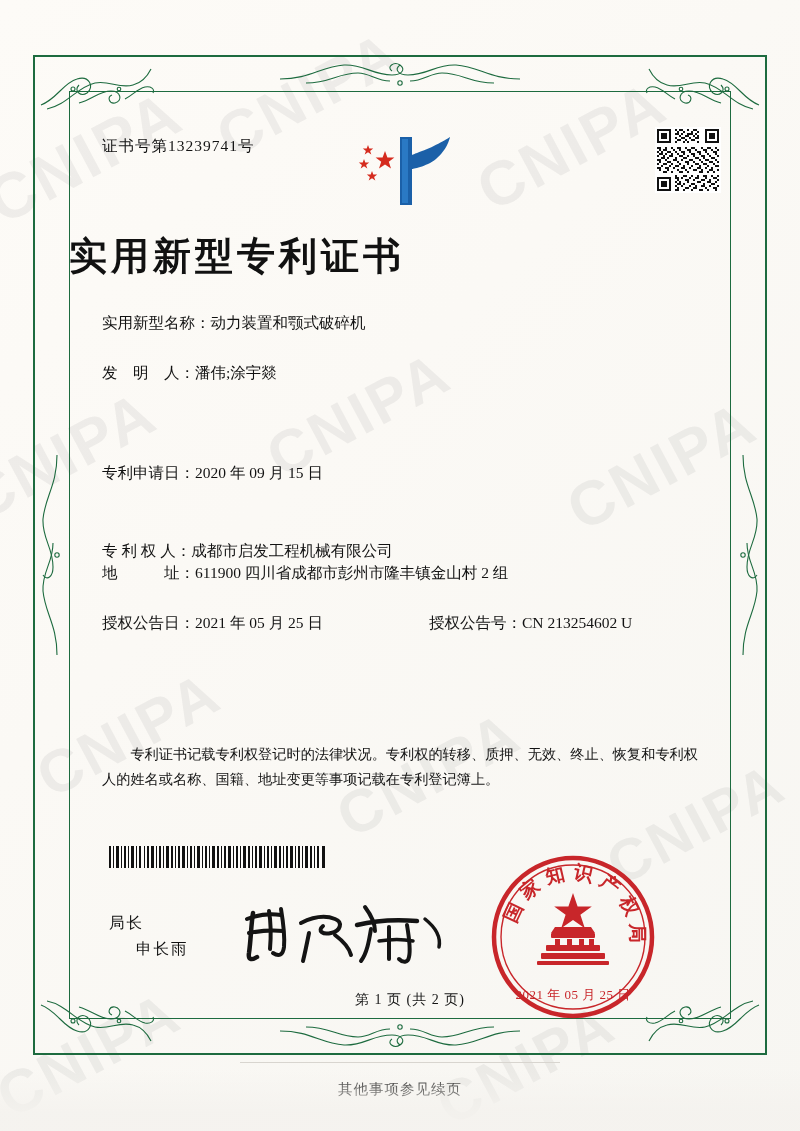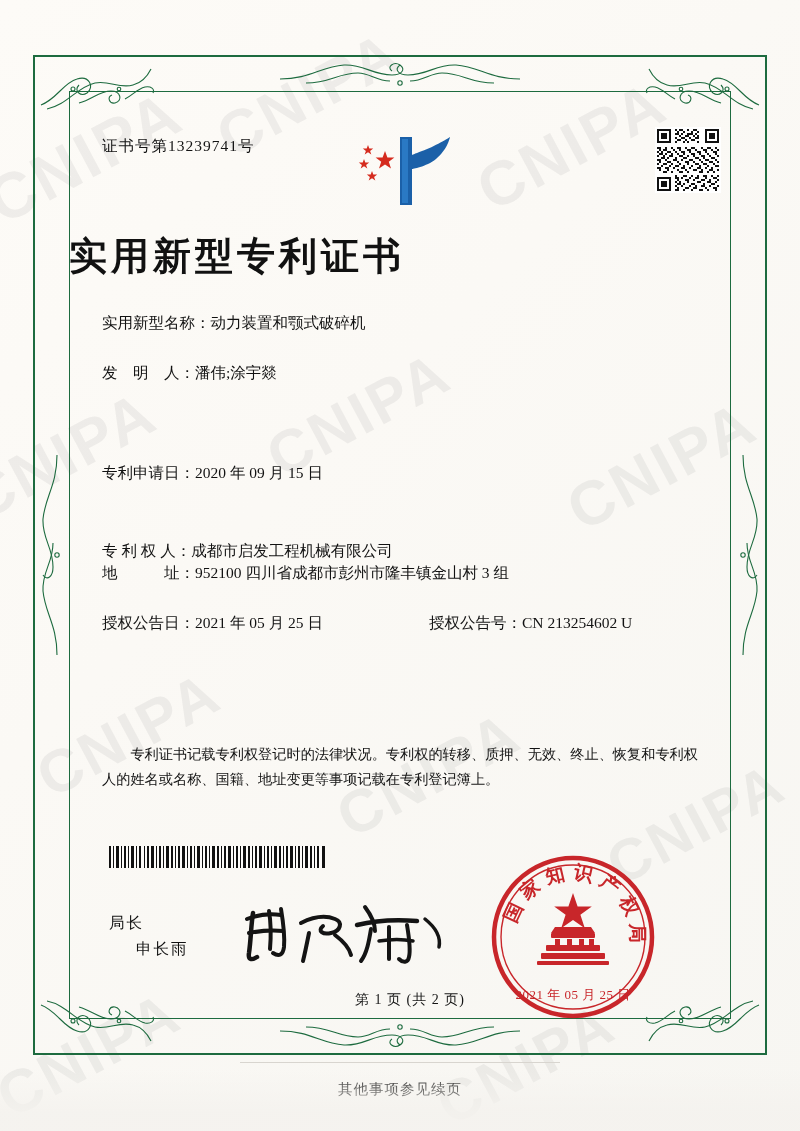--- a/index.html
+++ b/index.html
@@ -560,21 +560,21 @@
     <div class="field-row" id="row-inv">
       <span class="field-label">发　明　人：</span><span class="field-value">潘伟;涂宇燚</span>
     </div>
     <div class="field-row" id="row-appdate">
       <span class="field-label">专利申请日：</span><span class="field-value">2020 年 09 月 15 日</span>
     </div>
     <div class="field-row" id="row-owner">
       <span class="field-label">专 利 权 人：</span><span class="field-value">成都市启发工程机械有限公司</span>
     </div>
     <div class="field-row" id="row-addr">
-      <span class="field-label">地　　　址：</span><span class="field-value">952100 四川省成都市彭州市隆丰镇金山村 3 组</span>
+      <span class="field-label">地　　　址：</span><span class="field-value">611900 四川省成都市彭州市隆丰镇金山村 2 组</span>
     </div>
     <div class="field-row" id="row-grant">
       <span class="field-label">授权公告日：</span><span class="field-value">2021 年 05 月 25 日</span>
     </div>
     <div id="grant-no">
       <span class="field-label">授权公告号：</span><span class="field-value">CN 213254602 U</span>
     </div>
 
     <div class="para" id="para2">专利证书记载专利权登记时的法律状况。专利权的转移、质押、无效、终止、恢复和专利权人的姓名或名称、国籍、地址变更等事项记载在专利登记簿上。</div>
 

